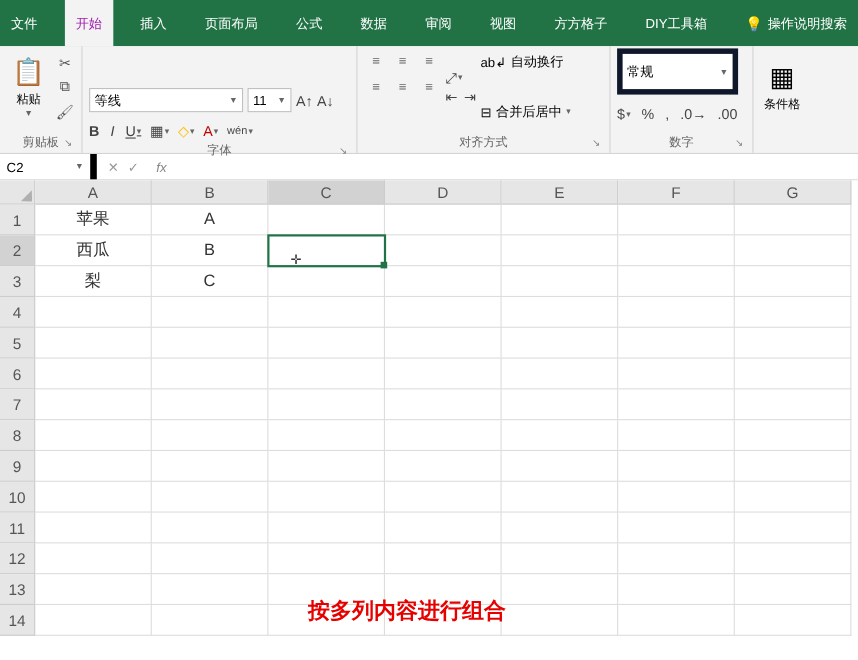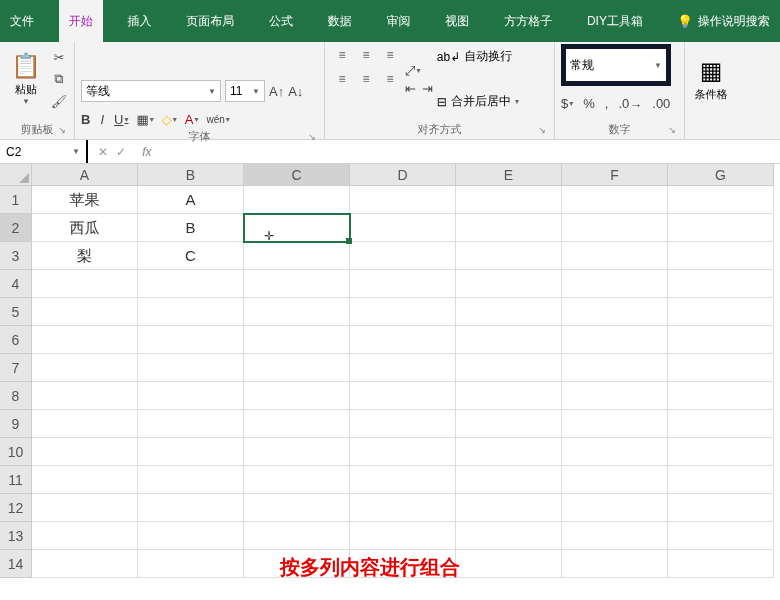--- a/index.html
+++ b/index.html
@@ -31,21 +31,21 @@
 .biu { display: flex; gap: 10px; }
 
 .align-grid { display: grid; grid-template-columns: repeat(3, 22px); grid-template-rows: repeat(2, 22px); gap: 2px; }
 .align-grid div { display: flex; align-items: center; justify-content: center; font-size: 12px; cursor: pointer; color: #666; }
 .wrap-btn { display: flex; align-items: center; gap: 4px; font-size: 12px; cursor: pointer; height: 22px; }
 
 .num-fmt { border: 5px solid #0f172a; background: #fff; height: 22px; width: 110px; font-size: 12px; padding: 16px 4px; display: flex; align-items: center; justify-content: space-between; }
 .num-row { display: flex; gap: 10px; margin-top: 6px; font-size: 13px; color: #555; }
 
 .formula-bar { background: #fff; border-bottom: 1px solid #d4d4d4; display: flex; height: 24px; align-items: center; font-size: 12px; }
-.name-box { width: 88px; border-right: 2px solid #000000; padding: 0 6px; display: flex; align-items: center; justify-content: space-between; height: 100%; }
+.name-box { width: 88px; border-right: 6px solid #000000; padding: 0 6px; display: flex; align-items: center; justify-content: space-between; height: 100%; }
 .fx-btns { display: flex; gap: 8px; padding: 0 10px; color: #999; }
 .fx-btns span { cursor: pointer; }
 .fx-label { font-style: italic; color: #888; padding: 0 6px; }
 
 .sheet { position: relative; background: #fff; }
 .corner { position: absolute; left: 0; top: 0; width: 32px; height: 22px; background: #e6e6e6; border-right: 1px solid #ccc; border-bottom: 1px solid #ccc; }
 .corner::after { content: ""; position: absolute; right: 2px; bottom: 2px; border: 5px solid transparent; border-right-color: #b0b0b0; border-bottom-color: #b0b0b0; }
 .col-headers { position: absolute; left: 32px; top: 0; height: 22px; display: flex; }
 .ch { width: 106px; background: #e6e6e6; border-right: 1px solid #ccc; border-bottom: 1px solid #ccc; text-align: center; font-size: 14px; color: #555; line-height: 22px; }
 .ch.sel { background: #d2d2d2; }
@@ -356,14 +356,14 @@
       <div class="row">
         <div class="cell"></div>
         <div class="cell"></div>
         <div class="cell"></div>
         <div class="cell"></div>
         <div class="cell"></div>
         <div class="cell"></div>
         <div class="cell"></div>
       </div>
     </div>
-  <div class="annotation" style="left:280px; top:378px;margin-top:12px;">按多列内容进行组合</div>
+  <div class="annotation" style="left:280px; top:378px;">按多列内容进行组合</div>
 </div>
 
 </body></html>

